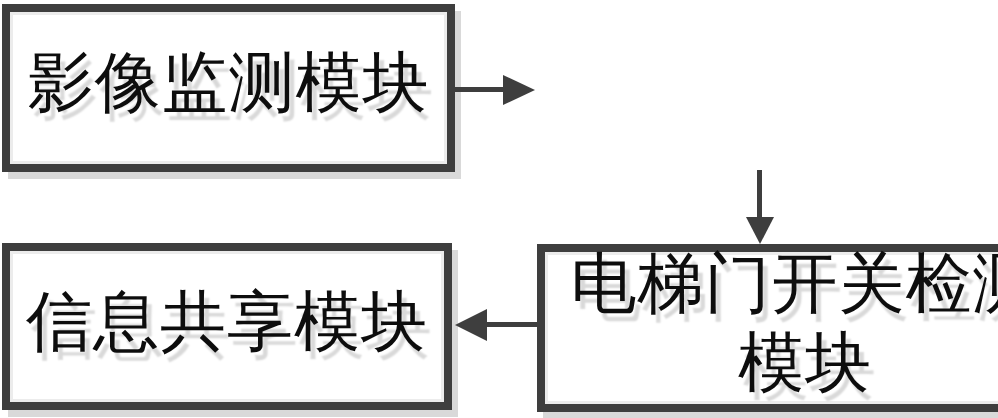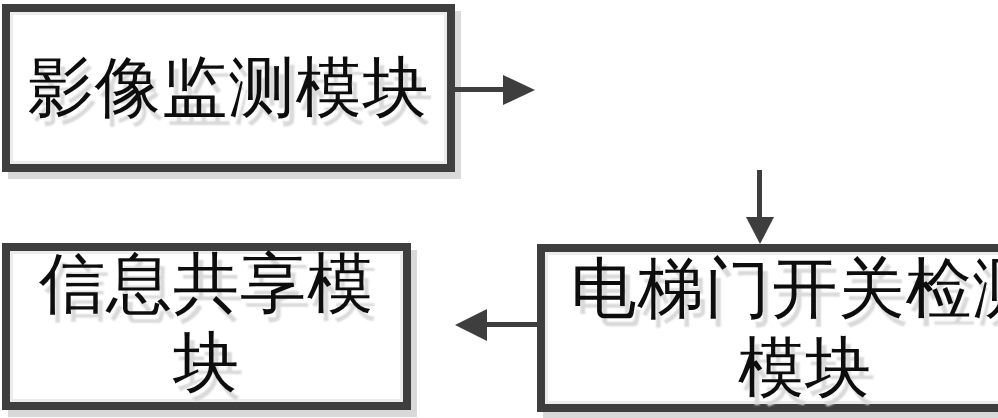--- a/index.html
+++ b/index.html
@@ -1,15 +1,15 @@
 <!DOCTYPE html>
 <html style="--line: #3e3e3e; --border: #3e3e3e; --fill: #ffffff; --text: #0d0d0d; --shadow: #d9d9d9; --background: #ffffff;"><head>
 <meta charset="utf-8">
 <style>
-  * { box-sizing: border-box; margin: 0; padding: 0; }
+  * { box-sizing: border-box; margin: 0; padding: 0; font-family: Liberation Mono, monospace; }
   html, body {
     background: #ffffff;
     font-family: "Liberation Serif", "DejaVu Serif", serif;
   }
   .canvas {
     position: relative;
     width: 998px;
     height: 418px;
     background: var(--background, #ffffff);
     overflow: hidden;
@@ -30,21 +30,21 @@
   .box-label {
     font-size: 66px;
     line-height: 1.2;
     letter-spacing: 1px;
     color: var(--text, #0d0d0d);
     text-shadow: 5px 8px 2px var(--shadow, #d9d9d9);
   }
   #box-image-monitoring            { left: 2px;   top: 4px;   width: 453px; height: 168px; }
   #box-position-detection          { left: 533px; top: 4px;   width: 457px; height: 167px; }
   #box-elevator-door-detection     { left: 537px; top: 244px; width: 536px; height: 168px; justify-content: flex-end; }
-  #box-information-sharing         { left: 2px;   top: 243px; width: 409px; height: 167px; align-items: flex-end; }
+  #box-information-sharing         { left: 2px;   top: 243px; width: 450px; height: 167px; }
   #box-elevator-door-detection .box-label { padding: 0 4px; }
 
   .arrow-line {
     position: absolute;
     background: var(--line, #3e3e3e);
   }
   .arrow-head {
     position: absolute;
     width: 0;
     height: 0;

